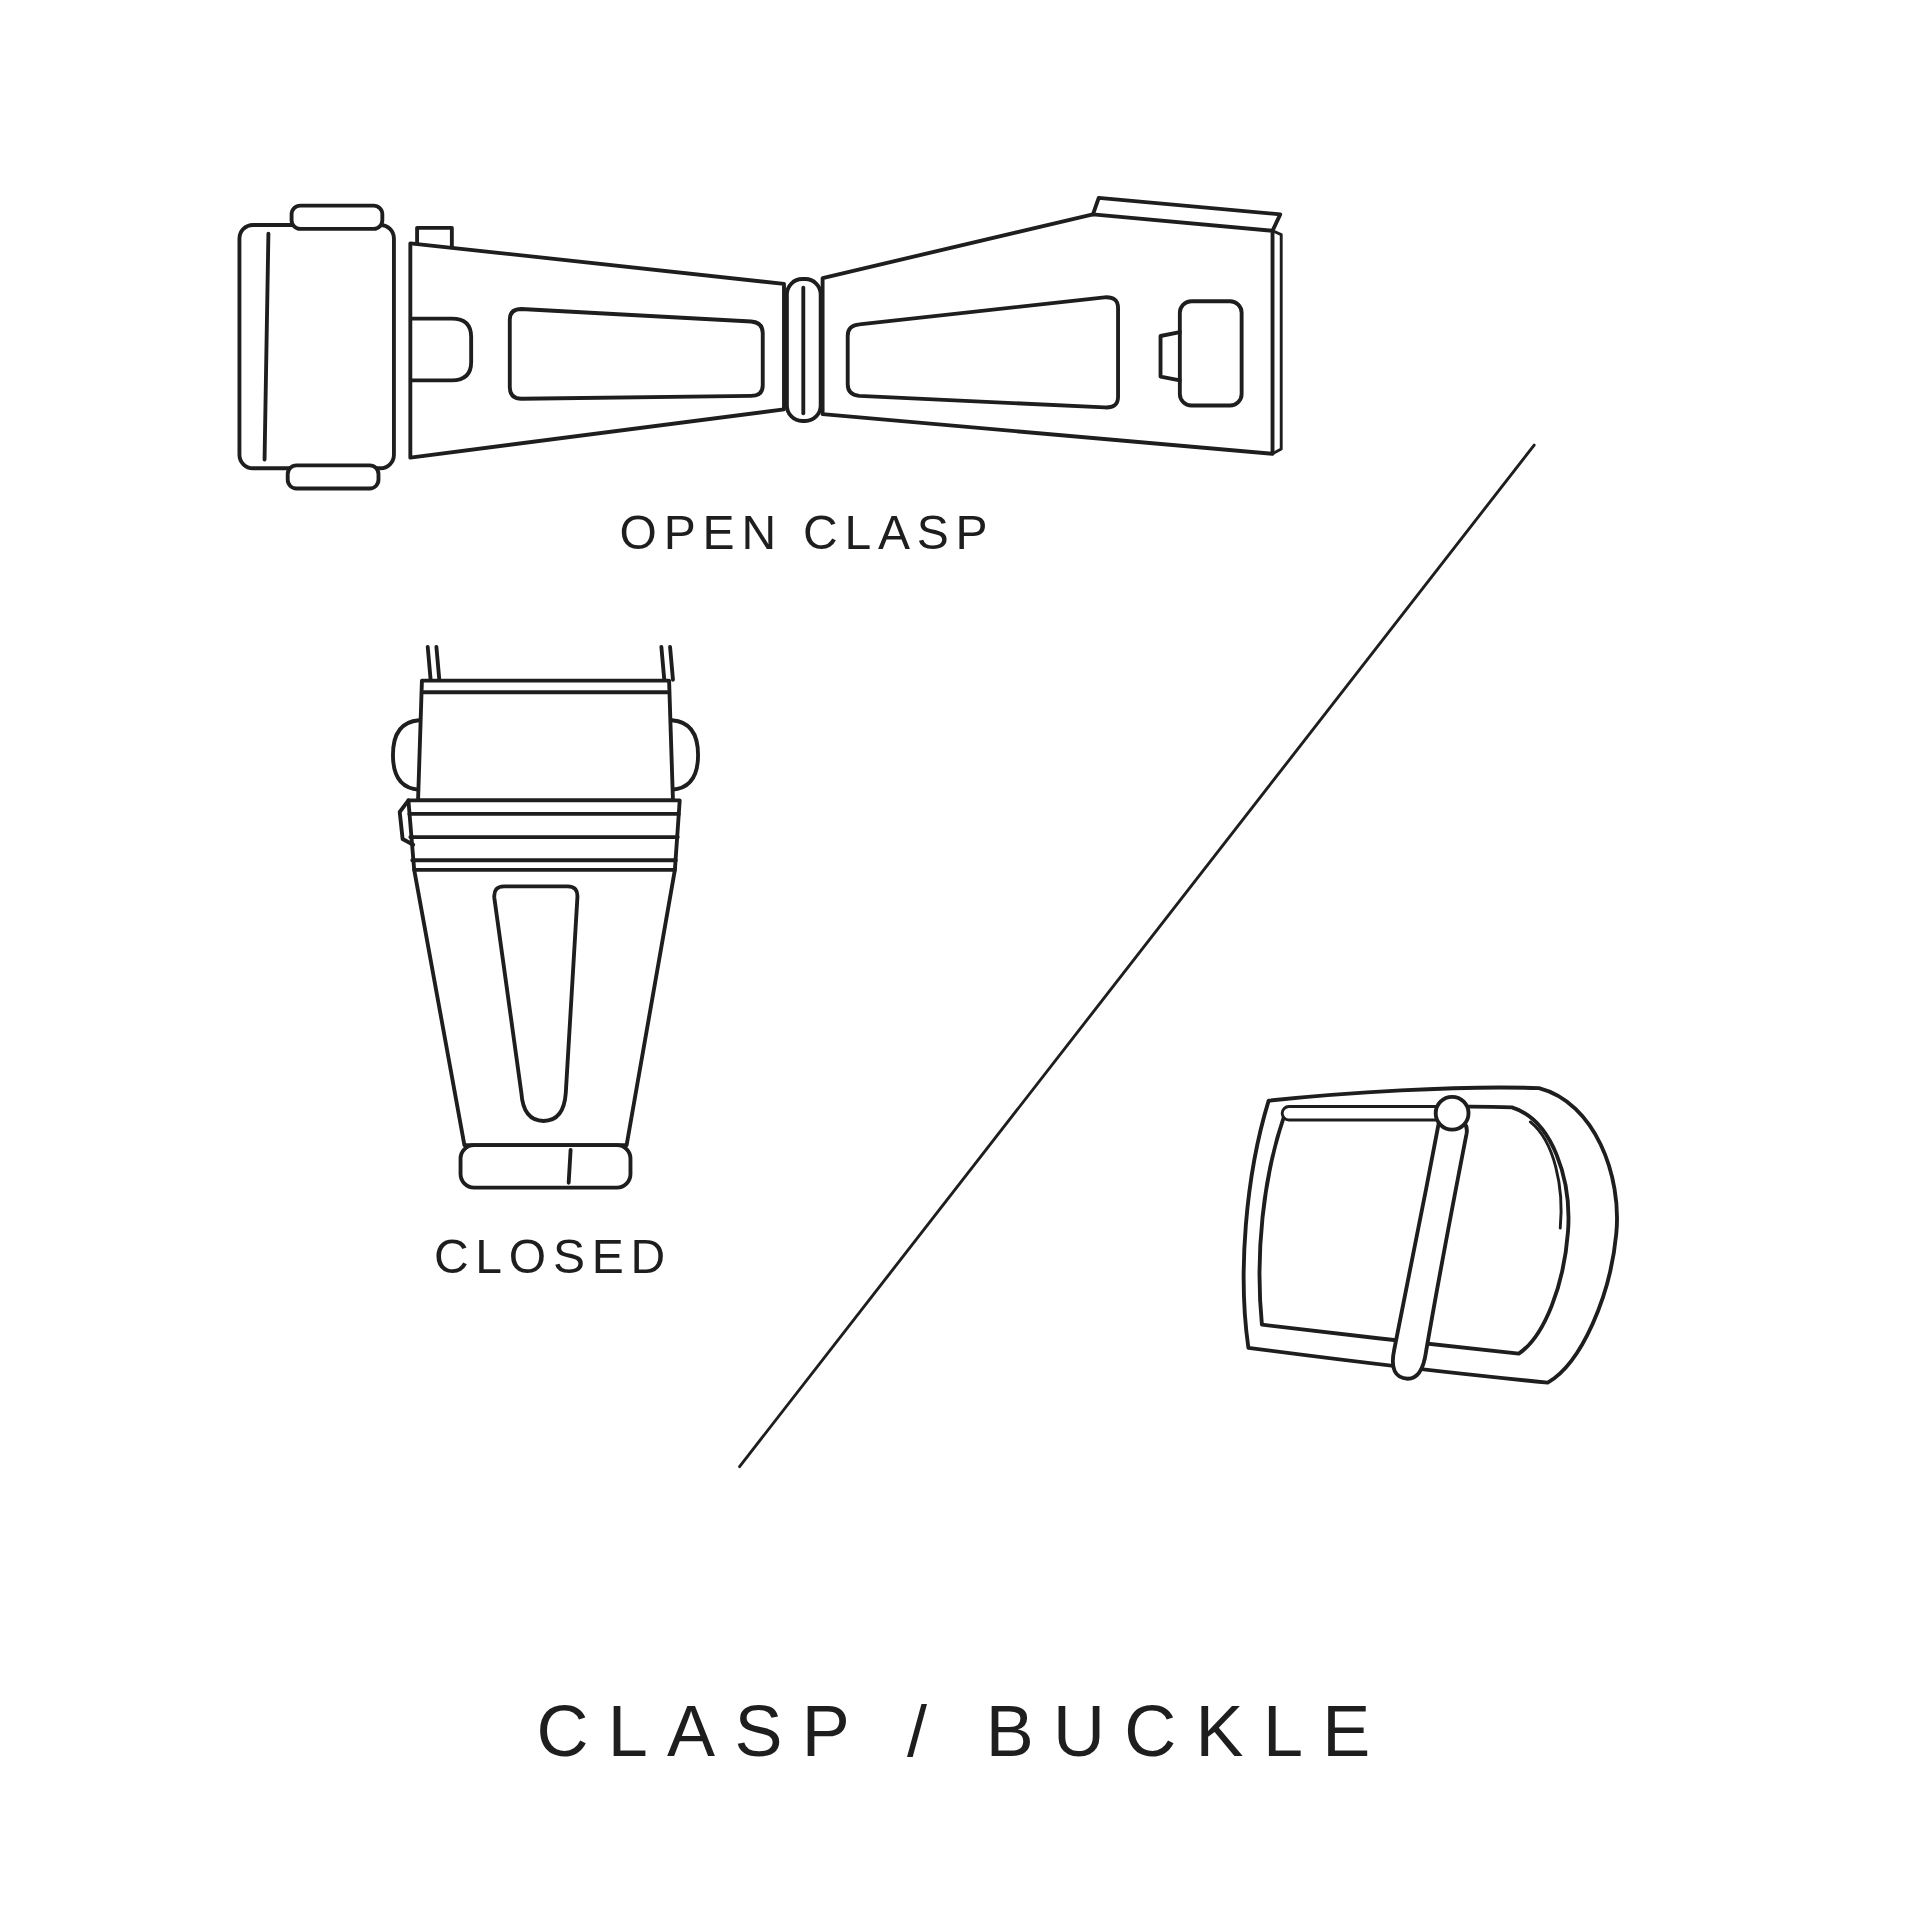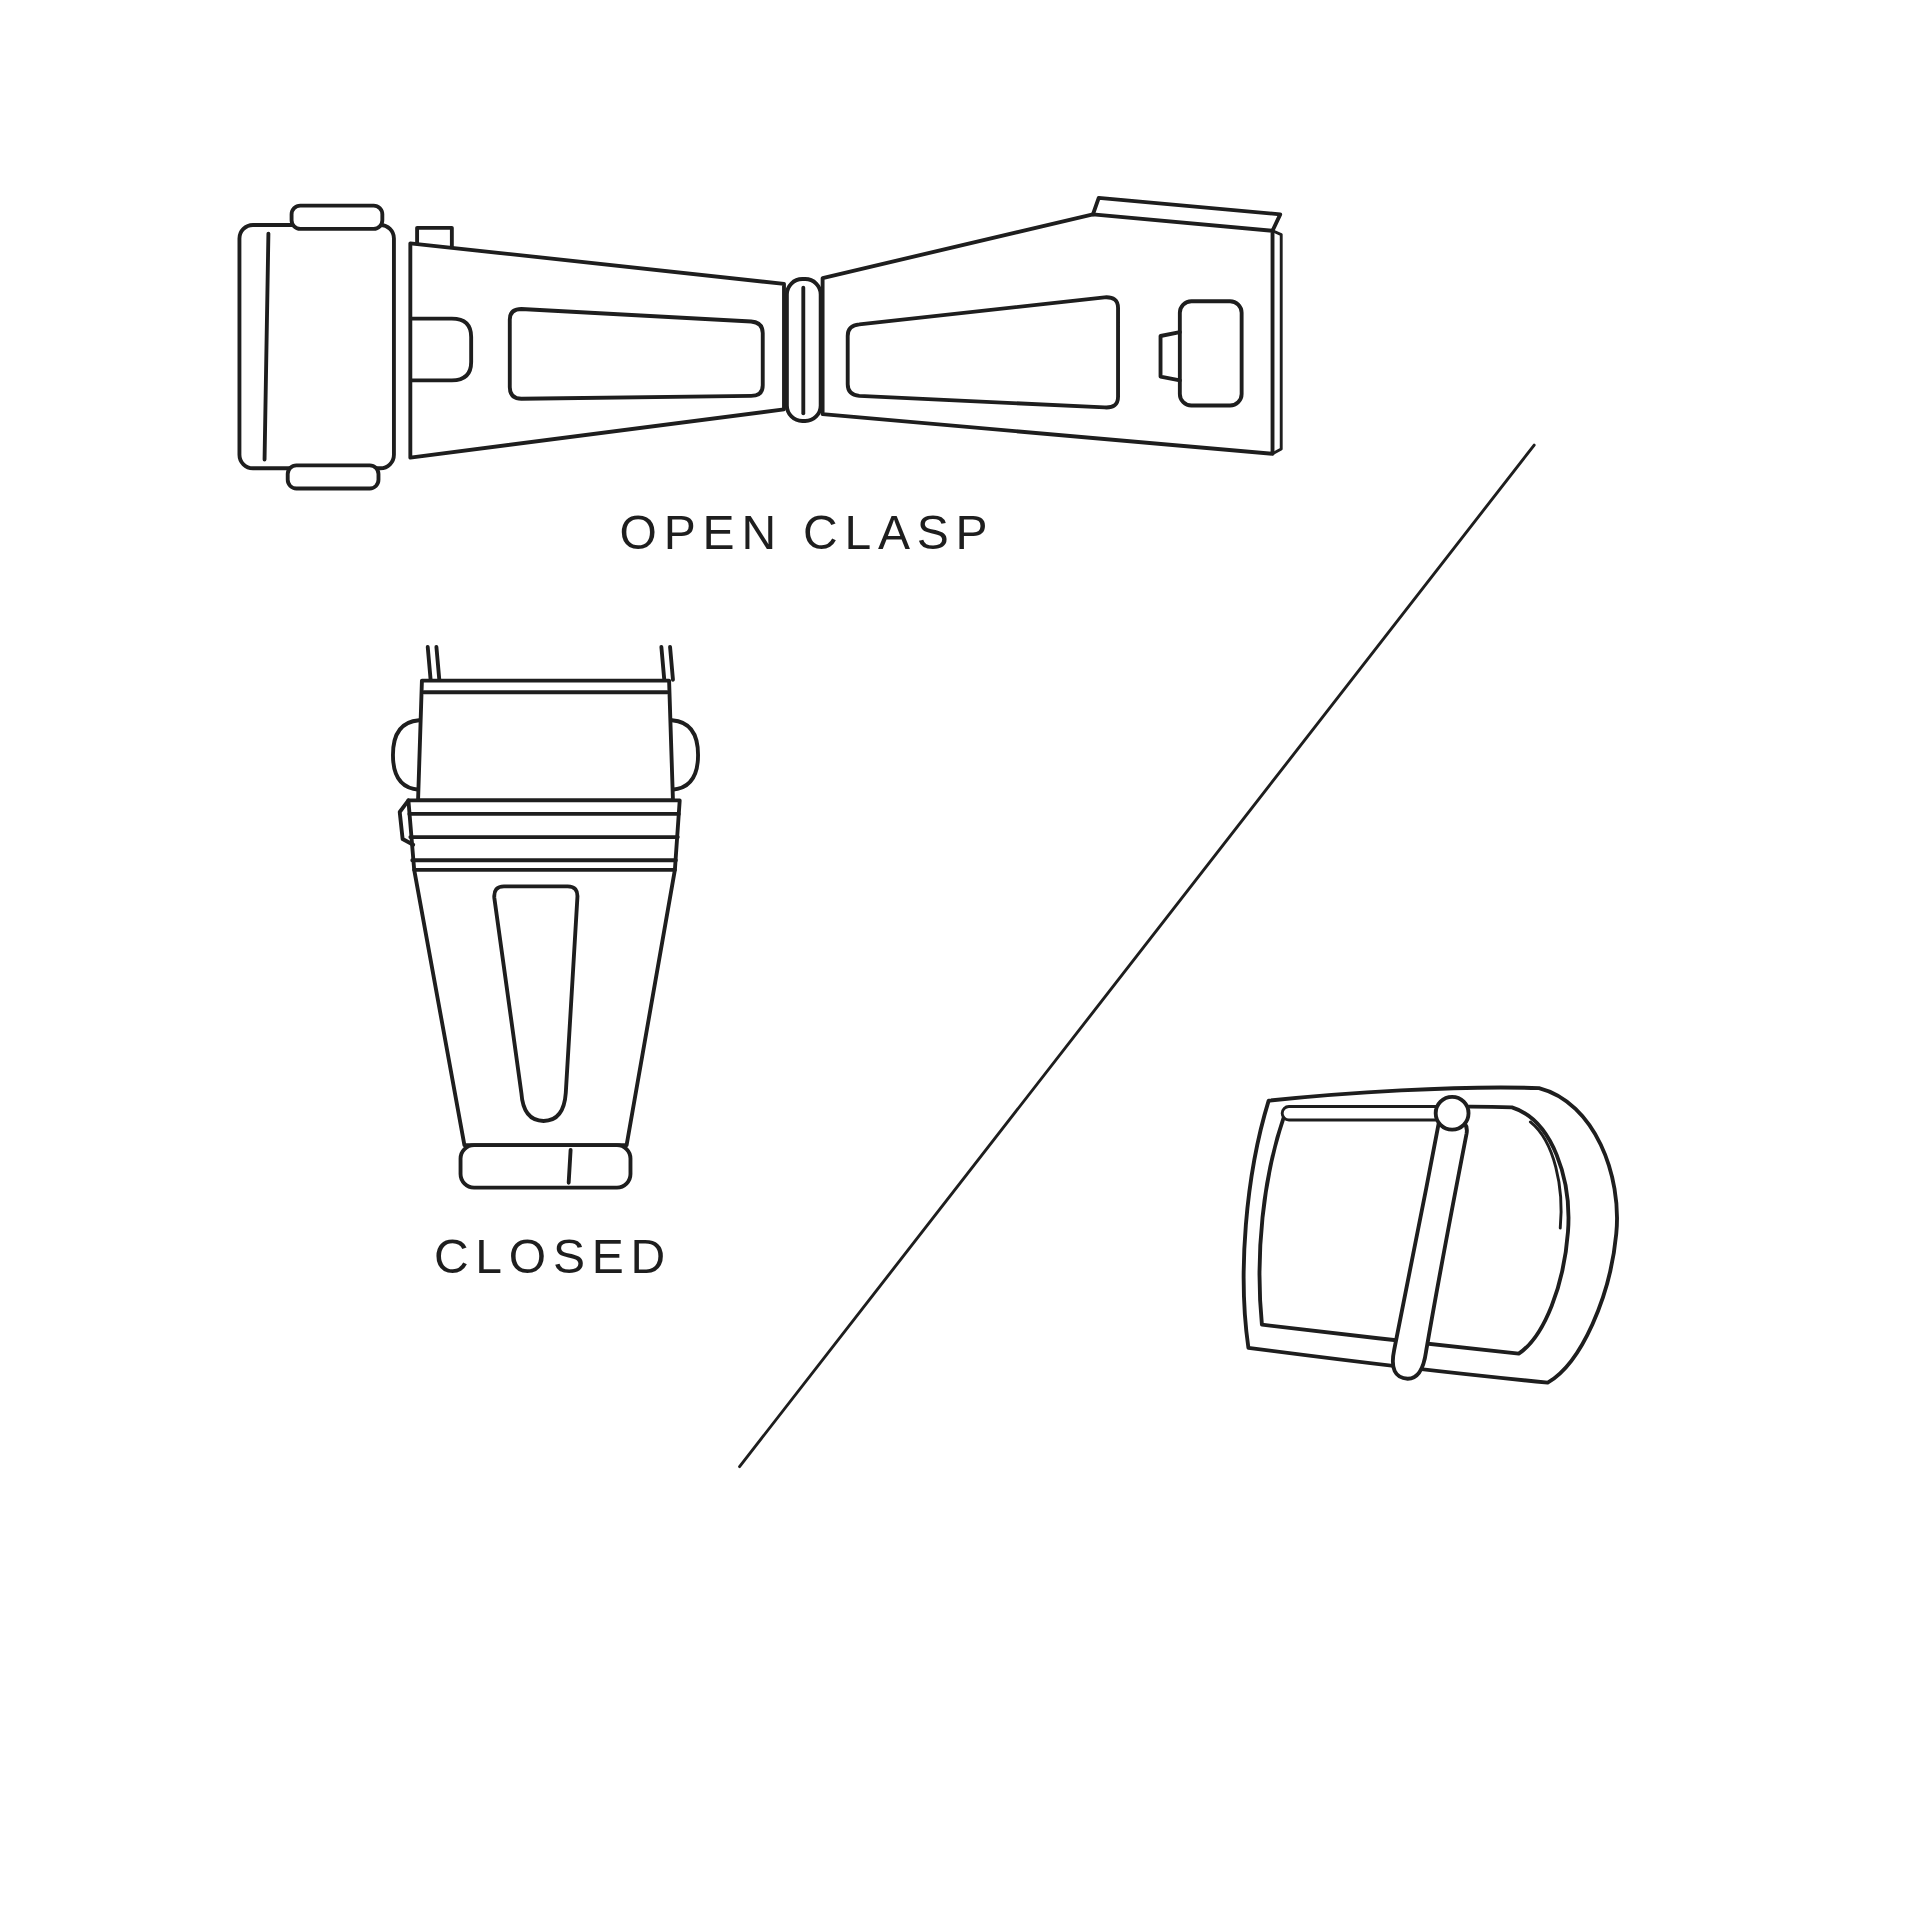--- a/index.html
+++ b/index.html
@@ -117,15 +117,16 @@
                Q 1521 1162 1509 1159
                C 1501 1157 1493 1158 1490 1164 Z"></path>
       <circle class="filled" cx="1504" cy="1153" r="17"></circle>
     </g>
   </svg>
 
   <div class="label" style="left:807px; top:532px;">OPEN CLASP</div>
 
   <div class="label" style="left:533px; top:1256px;margin-left:20px;">CLOSED</div>
 
+  <div class="title" style="left:963px; top:1731px;">CLASP / BUCKLE</div>
 
 </div>
 
 
 </body></html>

